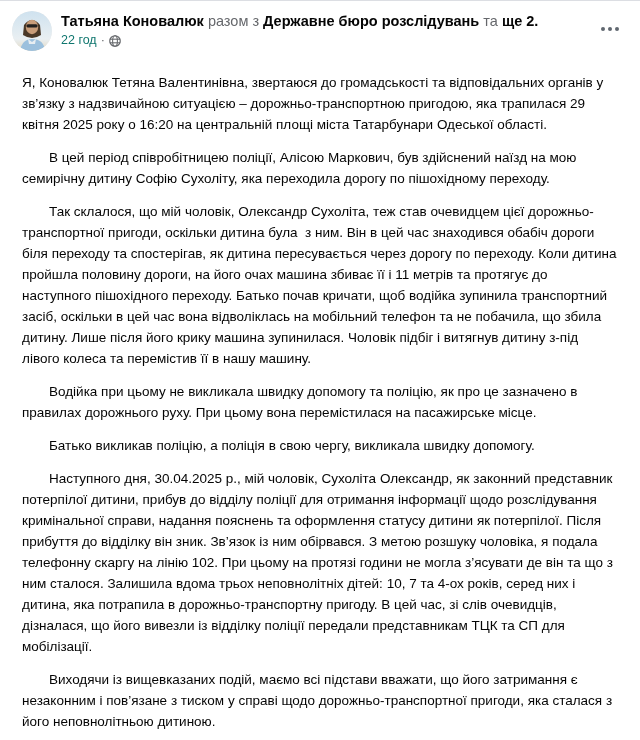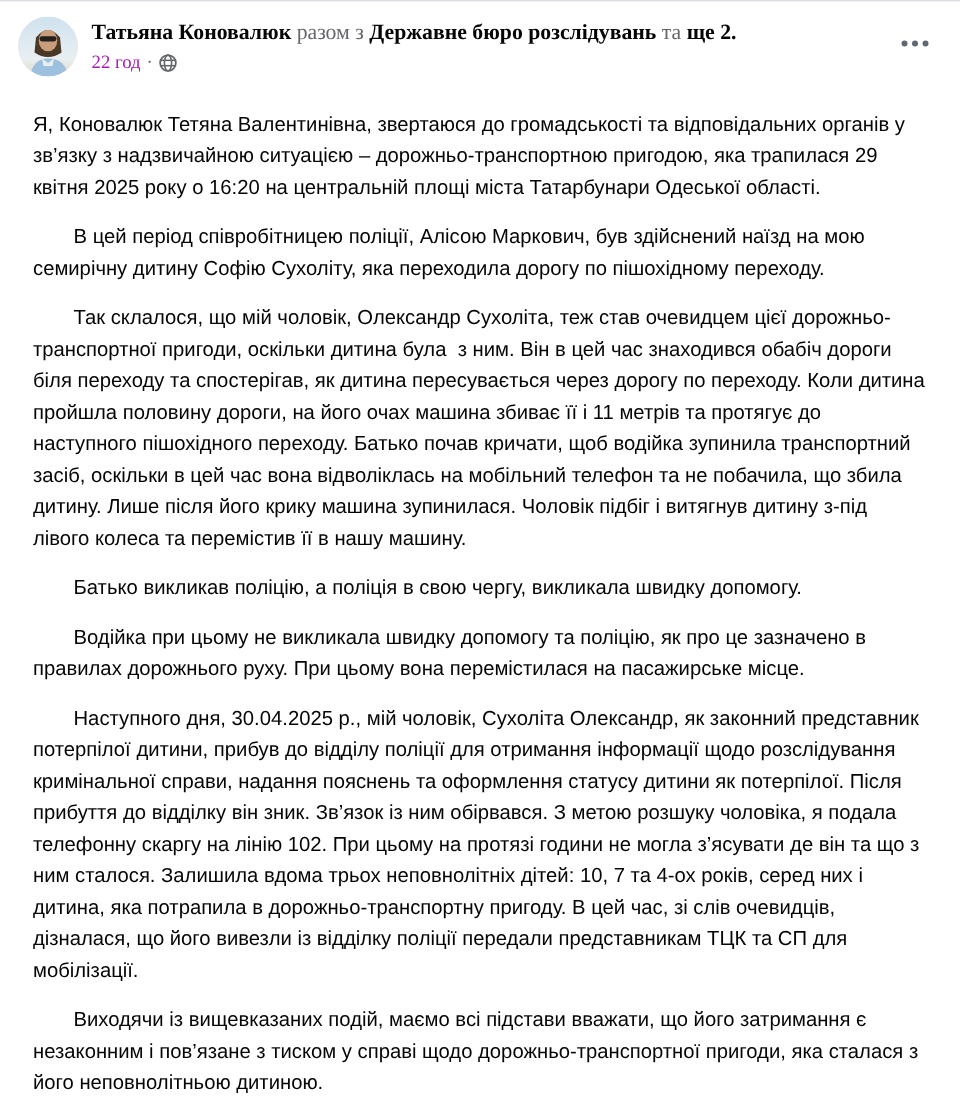--- a/index.html
+++ b/index.html
@@ -11,42 +11,42 @@
     -webkit-font-smoothing: antialiased;
   }
   .post-card {
     width: 640px; height: 740px; position: relative;
     background: #fff;
     border-top: 1px solid #dcdee3;
     box-sizing: border-box;
   }
   
   .post-header {
-    display: flex; align-items: center;
-    padding: 10px 12px 5px 12px; gap: 9px; font-family: Liberation Serif, serif;
+    display: flex; align-items: flex-start;
+    padding: 10px 12px 5px 12px; gap: 9px;
   }
   .avatar-wrap {
     width: 40px; height: 40px; border-radius: 50%;
     overflow: hidden; flex: 0 0 40px; cursor: pointer;
     box-shadow: inset 0 0 0 1px rgba(0,0,0,.08);
   }
   .hdr-text { flex: 1 1 auto; min-width: 0; padding-top: 1px; }
   .hdr-line1 {
     font-size: 14.5px; line-height: 19px; color: #050505;
     padding-right: 46px;
   }
   .hdr-line1 a {
     color: #050505; text-decoration: none; font-weight: 700; cursor: pointer;
   }
   .hdr-line1 .sec { color: #65676b; font-weight: 400; }
   .hdr-line2 {
     font-size: 12.5px; line-height: 17px; color: #65676b;
     display: flex; align-items: center; gap: 4px; margin-top: 1px;
   }
-  .hdr-line2 a { color: #a21caf; text-decoration: none; cursor: pointer; }
+  .hdr-line2 a { color: #0f766e; text-decoration: none; cursor: pointer; }
   .globe { width: 12px; height: 12px; display: inline-block; }
   
   .menu-btn {
     position: absolute; top: 16px; right: 14px;
     width: 32px; height: 24px; border: 0; background: transparent;
     display: flex; align-items: center; justify-content: center;
     gap: 3px; cursor: pointer; border-radius: 6px;
   }
   .menu-btn i {
     width: 4px; height: 4px; border-radius: 50%;
@@ -118,22 +118,22 @@
         <i></i>
         <i></i>
         <i></i>
       </span>
   </button>
 
   <div class="post-text">
     <p>Я, Коновалюк Тетяна Валентинівна, звертаюся до громадськості та відповідальних органів у зв’язку з надзвичайною ситуацією – дорожньо-транспортною пригодою, яка трапилася 29 квітня 2025 року о 16:20 на центральній площі міста Татарбунари Одеської області.</p>
     <p class="indent">В цей період співробітницею поліції, Алісою Маркович, був здійснений наїзд на мою семирічну дитину Софію Сухоліту, яка переходила дорогу по пішохідному переходу.</p>
     <p class="indent">Так склалося, що мій чоловік, Олександр Сухоліта, теж став очевидцем цієї дорожньо-транспортної пригоди, оскільки дитина була&nbsp; з ним. Він в цей час знаходився обабіч дороги біля переходу та спостерігав, як дитина пересувається через дорогу по переходу. Коли дитина пройшла половину дороги, на його очах машина збиває її і 11 метрів та протягує до наступного пішохідного переходу. Батько почав кричати, щоб водійка зупинила транспортний засіб, оскільки в цей час вона відволіклась на мобільний телефон та не побачила, що збила дитину. Лише після його крику машина зупинилася. Чоловік підбіг і витягнув дитину з-під лівого колеса та перемістив її в нашу машину.</p>
+    <p class="indent">Водійка при цьому не викликала швидку допомогу та поліцію, як про це зазначено в правилах дорожнього руху. При цьому вона перемістилася на пасажирське місце.</p>
     <p class="indent">Батько викликав поліцію, а поліція в свою чергу, викликала швидку допомогу.</p>
-    <p class="indent">Водійка при цьому не викликала швидку допомогу та поліцію, як про це зазначено в правилах дорожнього руху. При цьому вона перемістилася на пасажирське місце.</p>
     <p class="indent">Наступного дня, 30.04.2025 р., мій чоловік, Сухоліта Олександр, як законний представник потерпілої дитини, прибув до відділу поліції для отримання інформації щодо розслідування кримінальної справи, надання пояснень та оформлення статусу дитини як потерпілої. Після прибуття до відділку він зник. Зв’язок із ним обірвався. З метою розшуку чоловіка, я подала телефонну скаргу на лінію 102. При цьому на протязі години не могла з’ясувати де він та що з ним сталося. Залишила вдома трьох неповнолітніх дітей: 10, 7 та 4-ох років, серед них і дитина, яка потрапила в дорожньо-транспортну пригоду. В цей час, зі слів очевидців, дізналася, що його вивезли із відділку поліції передали представникам ТЦК та СП для мобілізації.</p>
     <p class="indent">Виходячи із вищевказаних подій, маємо всі підстави вважати, що його затримання є незаконним і пов’язане з тиском у справі щодо дорожньо-транспортної пригоди, яка сталася з його неповнолітньою дитиною.</p>
 
 
     <ul class="violations">
       <li><span class="bullet">•</span><span>Ймовірний корупційний тиск з боку винуватця ДТП.</span></li>
       <li><span class="bullet">•</span><span>Перевищення повноважень поліцією.</span></li>
       <li><span class="bullet">•</span><span>Завідомо незаконне затримання.</span></li>
     </ul>
 

